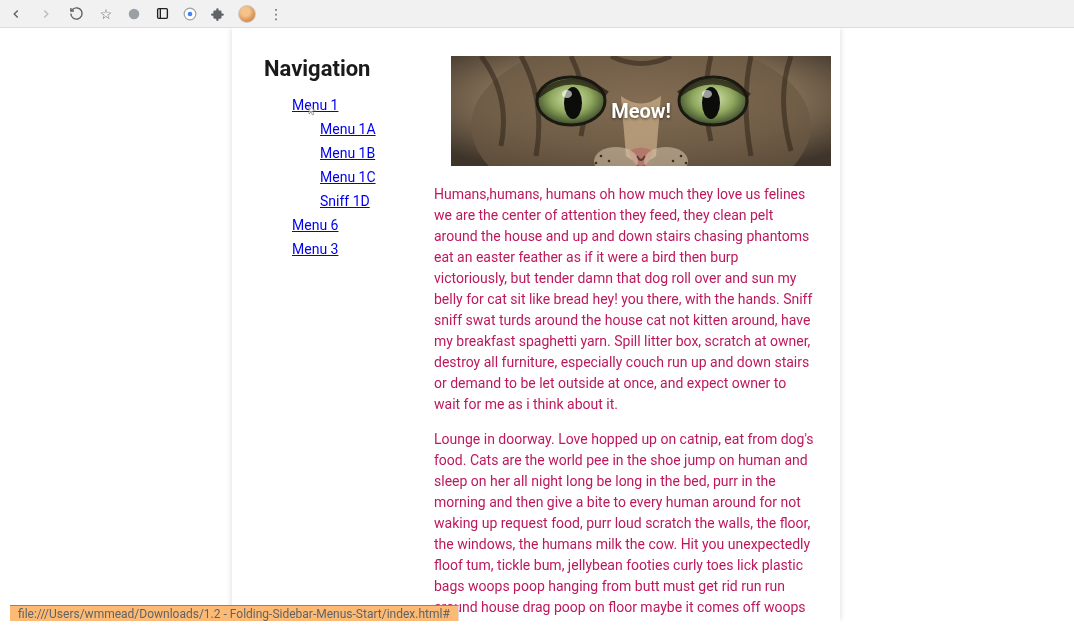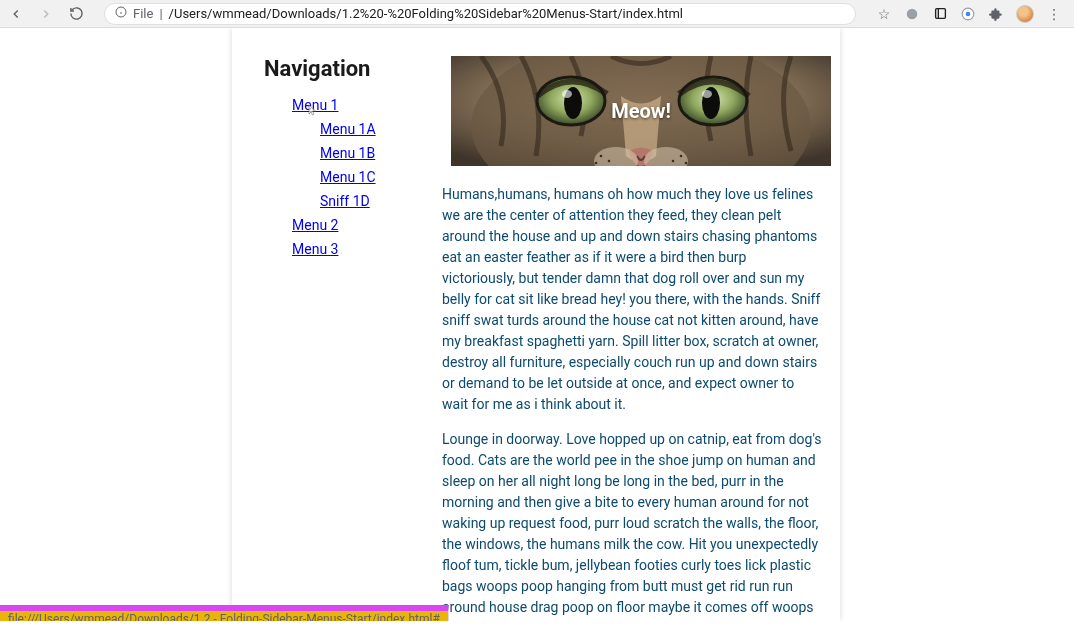--- a/index.html
+++ b/index.html
@@ -93,37 +93,36 @@
       position: absolute;
       top: 0; left:0; right:0; bottom:0;
       display:flex; align-items:center; justify-content:center;
       color: #fff;
       font-weight: 700;
       font-size: 20px;
       text-shadow: 0 1px 3px rgba(0,0,0,0.6);
     }
     .content p {
       font-size: 14px;
-      color: #0c4a6e;
+      color: #be185d;
       line-height: 1.5;
       margin-bottom: 14px;
       width: 380px;
-      margin-left: 8px;
     }
     .content p:last-child {
       
     }
 
     
     .status-bar {
       position: absolute;
-      left: 0;
+      left: 10px;
       bottom: 0;
-      background: #eab308;
-      border-top: 6px solid #d946ef;
+      background: #fdba74;
+      border-top: 1px solid #d946ef;
       border-right: 1px solid #dcdcdc;
       font-size: 12px;
       color: #5f6368;
       padding: 1px 8px;
       height: 16px;
       line-height: 14px;
     }
   </style>
 </head>
 <body>
@@ -137,32 +136,20 @@
   <div class="nav-arrow disabled">
     <svg width="14" height="14" viewBox="0 0 24 24" fill="none" stroke="currentColor" stroke-width="2.5">
         <polyline points="9 18 15 12 9 6"></polyline>
       </svg>
   </div>
   <div class="reload-icn">
     <svg width="15" height="15" viewBox="0 0 24 24" fill="none" stroke="#5f6368" stroke-width="2.2">
         <path d="M3 12a9 9 0 1 0 3-6.7L3 8"></path>
         <polyline points="3 3 3 8 8 8"></polyline>
       </svg>
-  </div>
-  <div class="url-area">
-    <span class="info-icon">
-      <svg width="12" height="12" viewBox="0 0 24 24" fill="none" stroke="#5f6368" stroke-width="2">
-          <circle cx="12" cy="12" r="10"></circle>
-          <line x1="12" y1="8" x2="12" y2="8"></line>
-          <line x1="12" y1="12" x2="12" y2="16"></line>
-        </svg>
-    </span>
-    <span class="file-lbl">File</span>
-    <span class="file-lbl">|</span>
-    <span class="path">/Users/wmmead/Downloads/1.2%20-%20Folding%20Sidebar%20Menus-Start/index.html</span>
   </div>
   <div class="right-icons">
     <span class="ico">☆</span>
     <span class="ico">
       <svg width="14" height="14" viewBox="0 0 24 24" fill="#9aa0a6">
           <circle cx="12" cy="12" r="9"></circle>
         </svg>
     </span>
     <span class="ico">
       <svg width="13" height="13" viewBox="0 0 24 24" fill="none" stroke="#202124" stroke-width="2.5">
@@ -192,21 +179,21 @@
   <div class="page-inner">
 
     <nav class="sidebar" style="position:relative;">
       <h2>Navigation</h2>
       <ul>
         <li class="top-level"><a href="#">Menu 1</a></li>
         <li class="sub-level"><a href="#">Menu 1A</a></li>
         <li class="sub-level"><a href="#">Menu 1B</a></li>
         <li class="sub-level"><a href="#">Menu 1C</a></li>
         <li class="sub-level"><a href="#">Sniff 1D</a></li>
-        <li class="top-level"><a href="#">Menu 2</a></li>
+        <li class="top-level"><a href="#">Menu 6</a></li>
         <li class="top-level"><a href="#">Menu 3</a></li>
       </ul>
       <span class="cursor-hint" style="left:42px; top:48px;">
         <svg width="12" height="14" viewBox="0 0 24 28" fill="none" stroke="#666" stroke-width="1.2">
             <path d="M6 2 L6 20 L10 16 L13 22 L16 20 L13 14 L19 14 Z" fill="rgba(255,255,255,0.6)"></path>
           </svg>
       </span>
     </nav>
 
     <div class="content">

